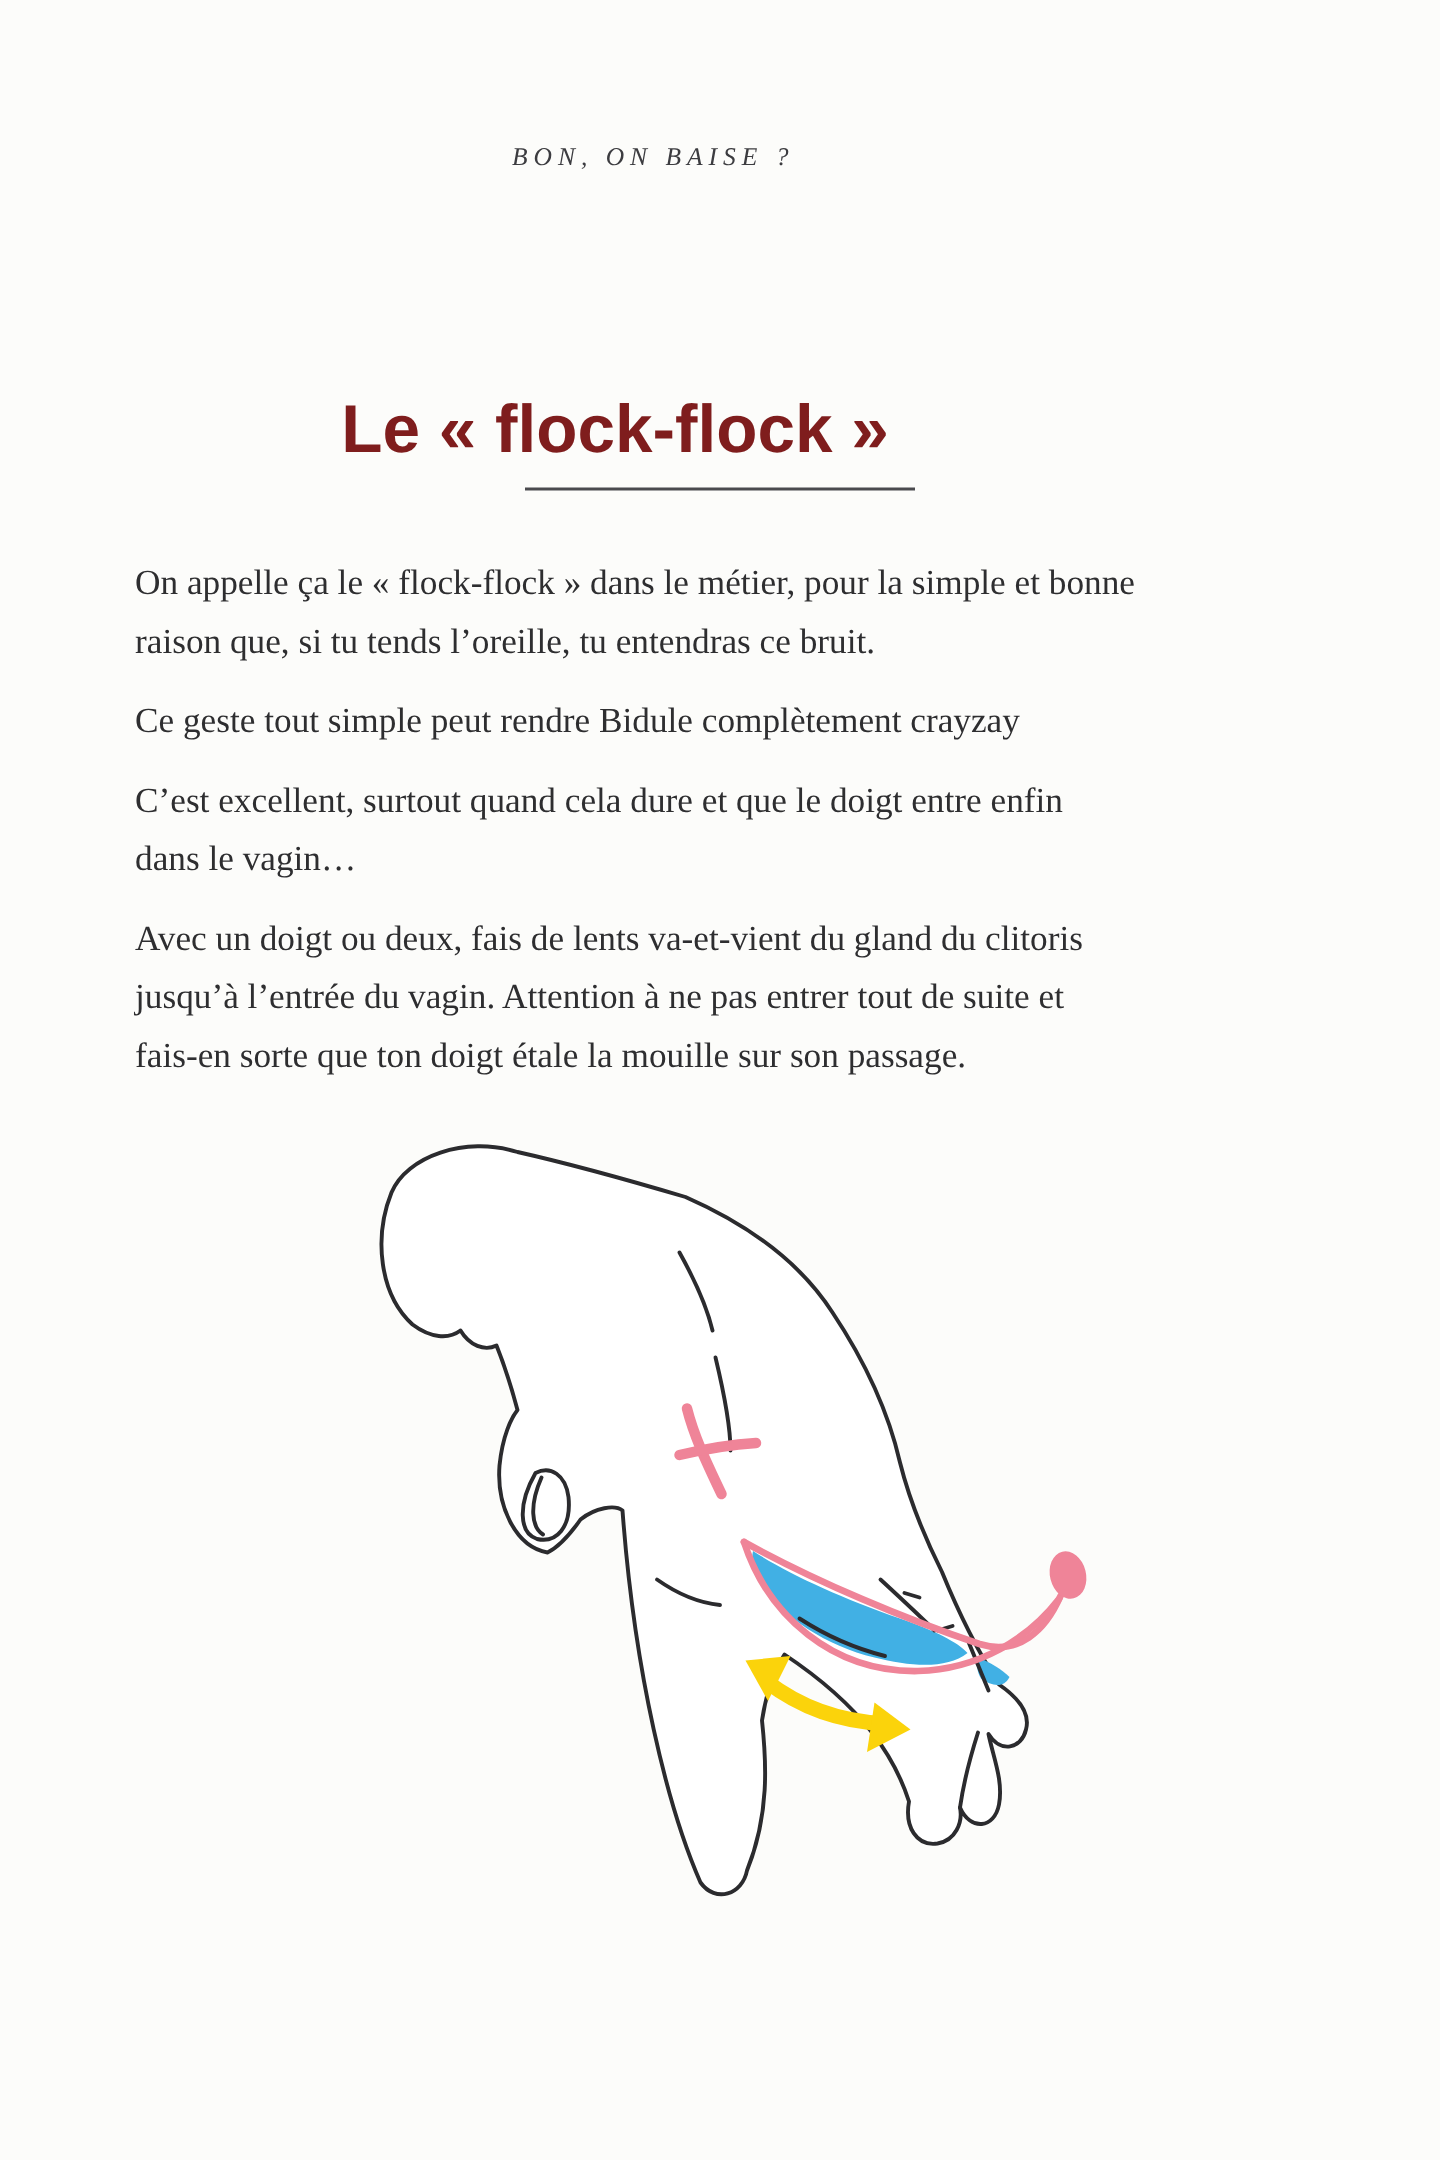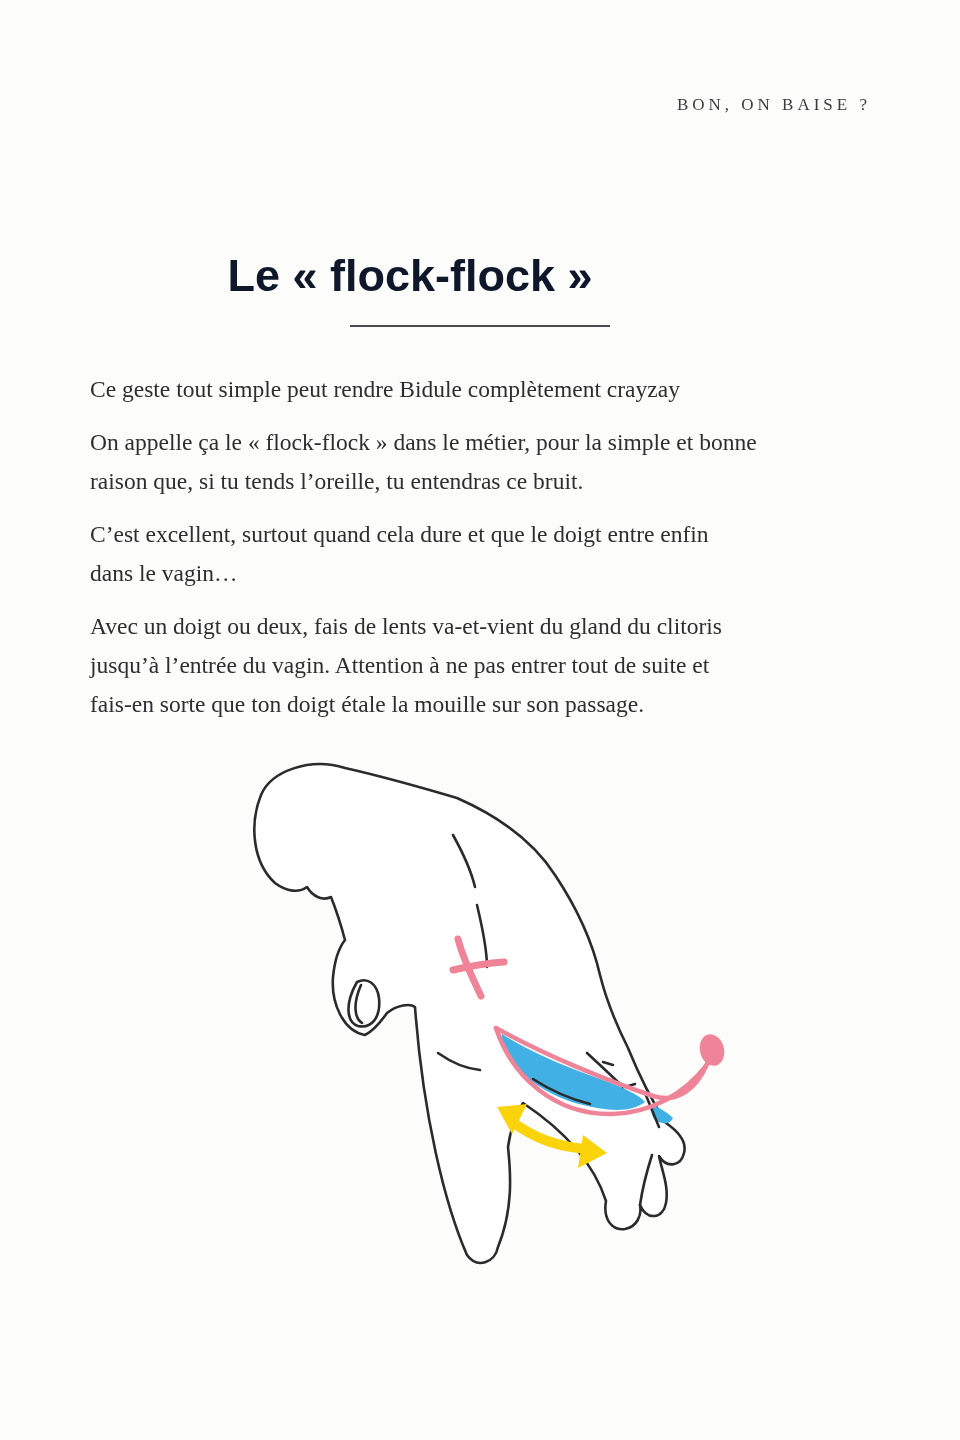--- a/index.html
+++ b/index.html
@@ -3,27 +3,27 @@
 <meta charset="utf-8">
 <style>
   html,body { margin:0; padding:0; }
   body { font-family:"Liberation Serif", serif; }
   .page {
     position:relative; width:960px; height:1440px;
     background:#fcfcfa; overflow:hidden;
   }
   .running-header {
     position:absolute; top:95px; left:0; width:871px;
-    text-align:right; font-size:17px; letter-spacing:4px;
-    color:#3c3c40; font-family:"Liberation Serif", serif;
+    text-align:center; font-size:17px; letter-spacing:4px;
+    color:#3c3c40; font-family:"Liberation Serif", serif;font-style:italic;
   }
   .chapter-title {
-    position:absolute; top:220px; left:0; width:820px;
+    position:absolute; top:230px; left:0; width:820px;
     text-align:center; font-size:45px; font-weight:700;
-    color:#0f172a; font-family:"Liberation Sans", sans-serif;
+    color:#7f1d1d; font-family:"Liberation Sans", sans-serif;
     letter-spacing:0px;
   }
   .title-divider {
     position:absolute; top:325px; left:350px; width:260px; height:2px;
     background:#4a4a4e;
   }
   .body-copy {
     position:absolute; top:370px; left:90px; width:805px;
     font-size:23.5px; line-height:39px; color:#2e2e30;
   }
@@ -40,23 +40,23 @@
 
 <div class="page">
 
   <div class="running-header">BON, ON BAISE ?</div>
 
   <h1 class="chapter-title">Le « flock-flock »</h1>
 
   <div class="title-divider"></div>
 
   <div class="body-copy">
-    <p class="para">Ce geste tout simple peut rendre Bidule complètement crayzay</p>
     <p class="para">On appelle ça le « flock-flock » dans le métier, pour la simple et bonne
 raison que, si tu tends l’oreille, tu entendras ce bruit.</p>
+    <p class="para">Ce geste tout simple peut rendre Bidule complètement crayzay</p>
     <p class="para">C’est excellent, surtout quand cela dure et que le doigt entre enfin
 dans le vagin…</p>
     <p class="para">Avec un doigt ou deux, fais de lents va-et-vient du gland du clitoris
 jusqu’à l’entrée du vagin. Attention à ne pas entrer tout de suite et
 fais-en sorte que ton doigt étale la mouille sur son passage.</p>
   </div>
 
   <svg class="illustration" viewBox="0 0 560 560" xmlns="http://www.w3.org/2000/svg">
 
     <g fill="none" stroke="#2b2b2e" stroke-width="2.6" stroke-linecap="round" stroke-linejoin="round">

